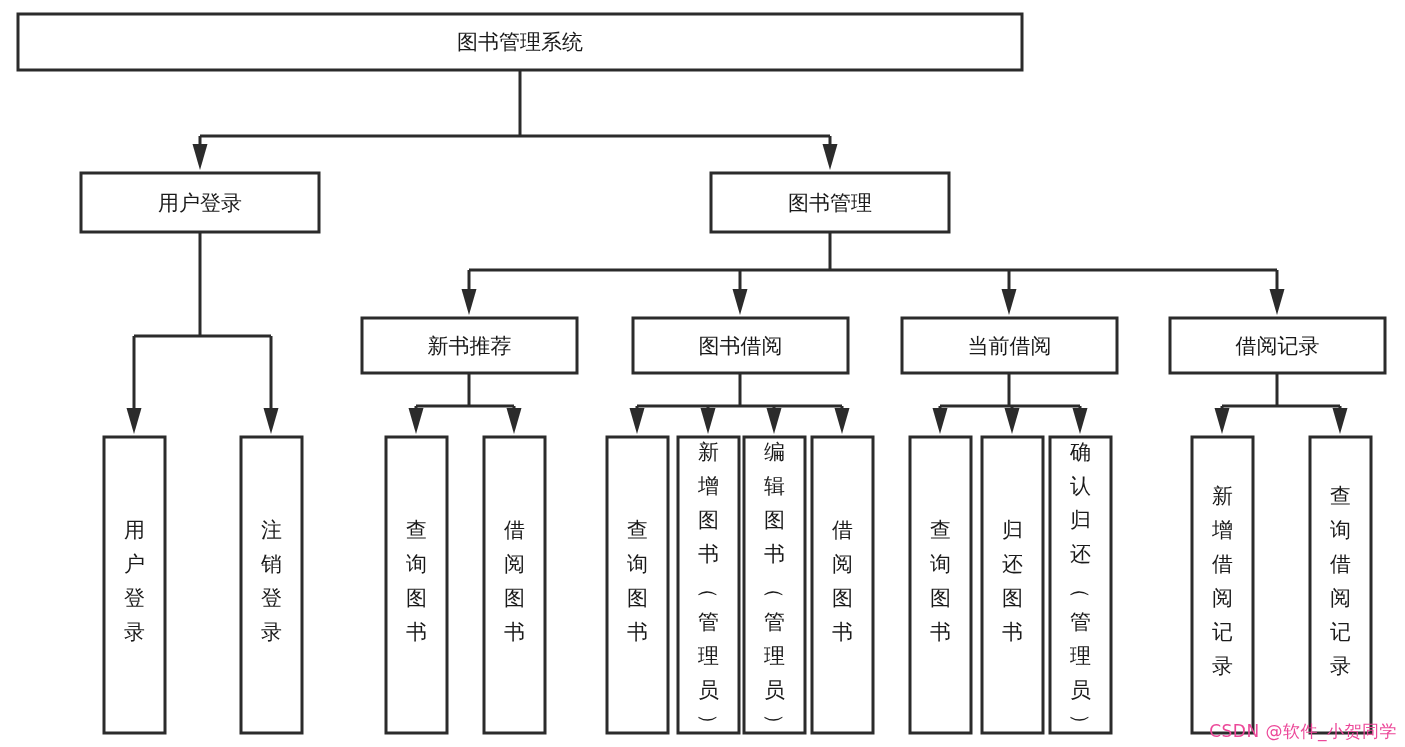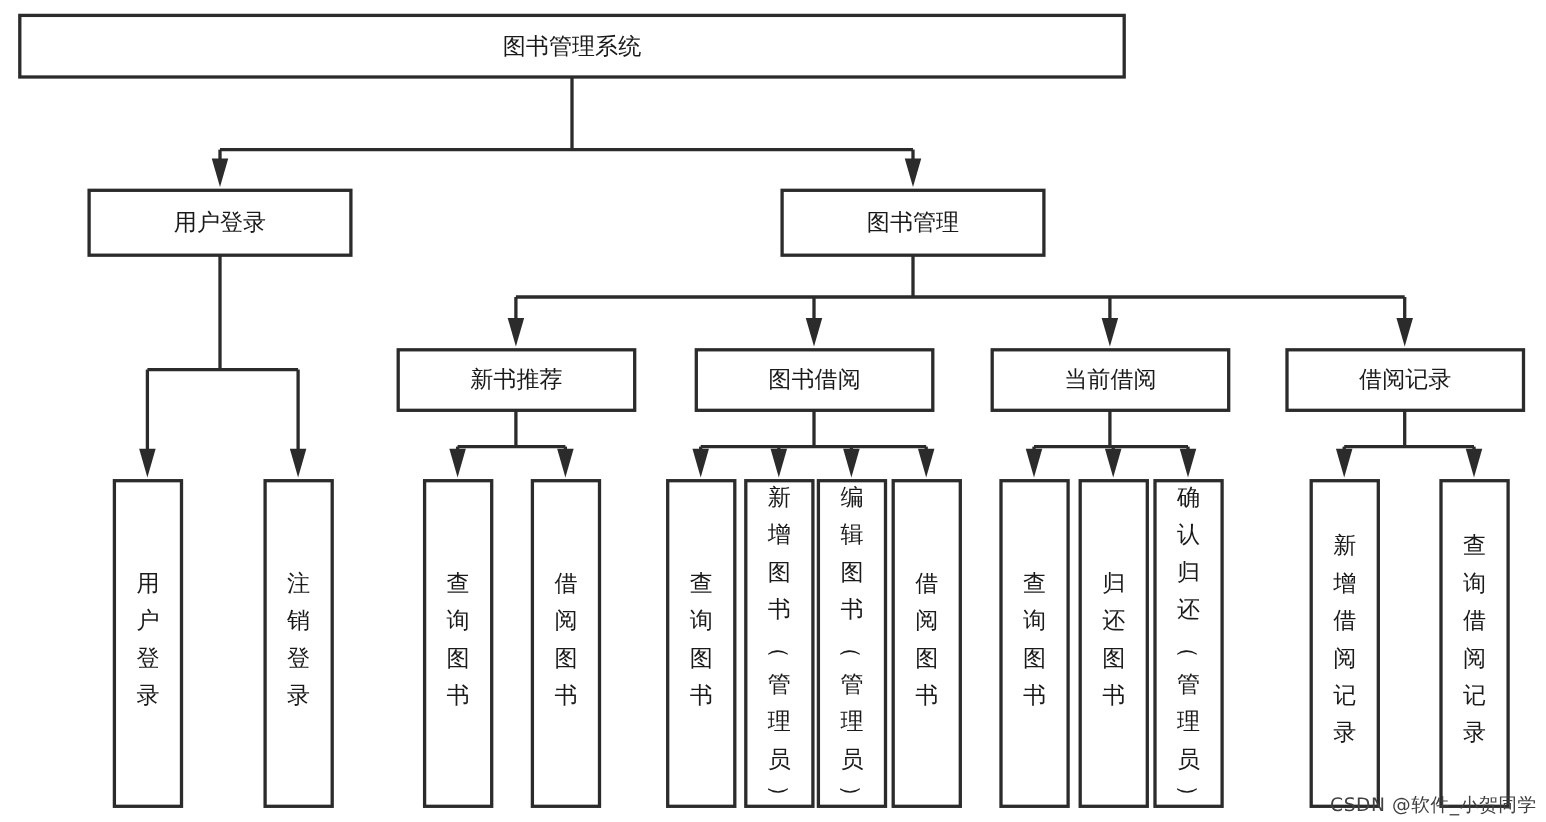--- a/index.html
+++ b/index.html
@@ -54,21 +54,21 @@
     font-size: 21px;
     fill: #1a1a1a;
     text-anchor: middle;
   }
   .watermark {
     position: absolute;
     right: 8px;
     bottom: 4px;
     font-family: "DejaVu Sans", "Liberation Sans", sans-serif;
     font-size: 17px;
-    color: #404040;
+    color: #ec4899;
     white-space: nowrap;
     letter-spacing: 0.5px;
     user-select: none;
   }
 </style>
 </head>
 <body>
 
 <div id="diagram-root">
   <svg class="tree" viewBox="0 0 1405 747" xmlns="http://www.w3.org/2000/svg">

